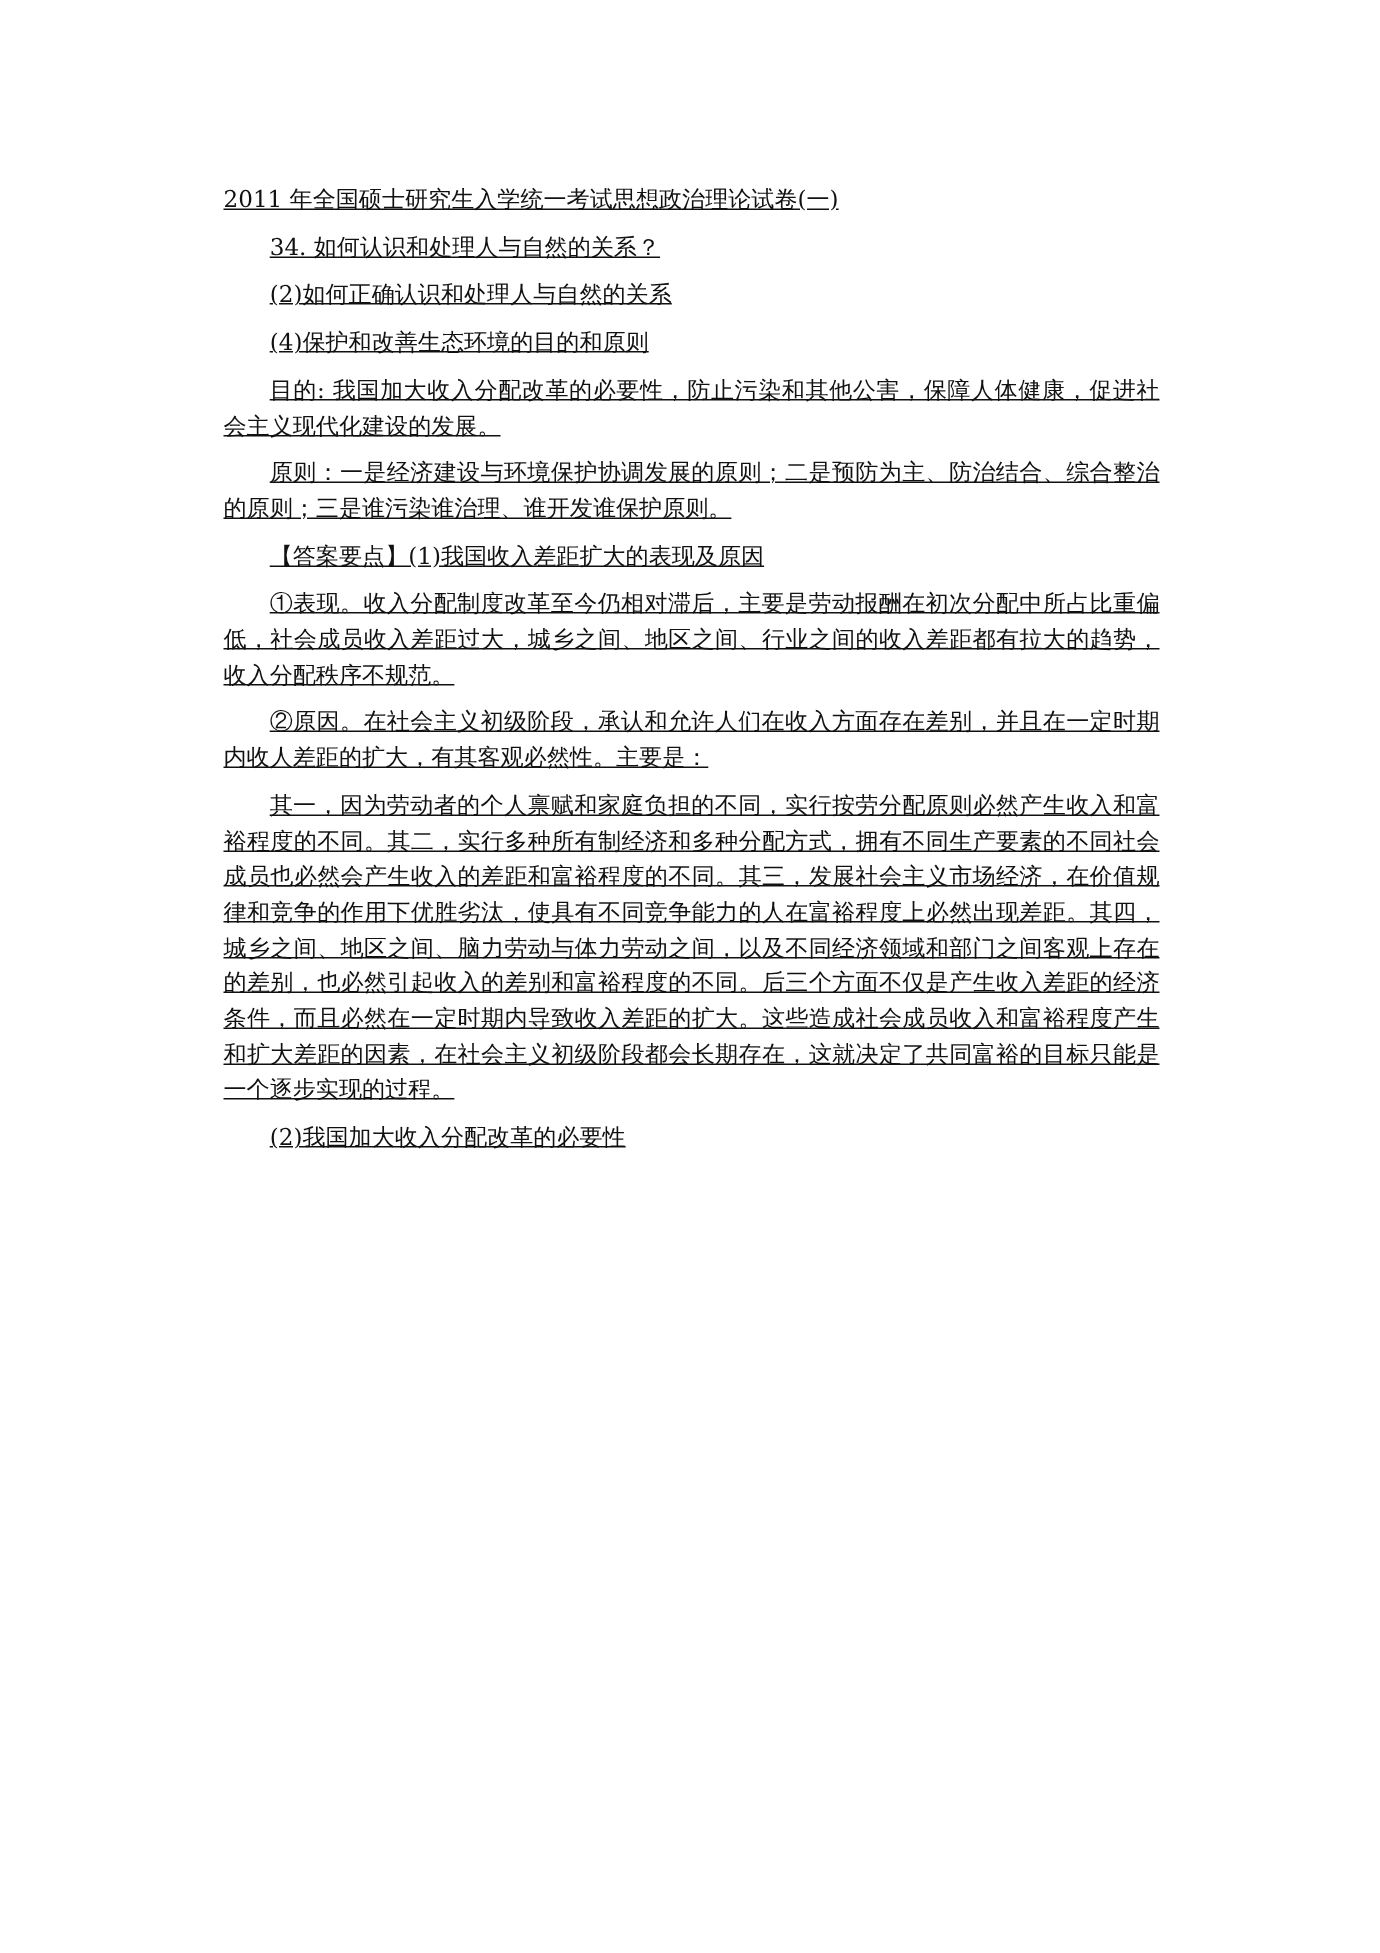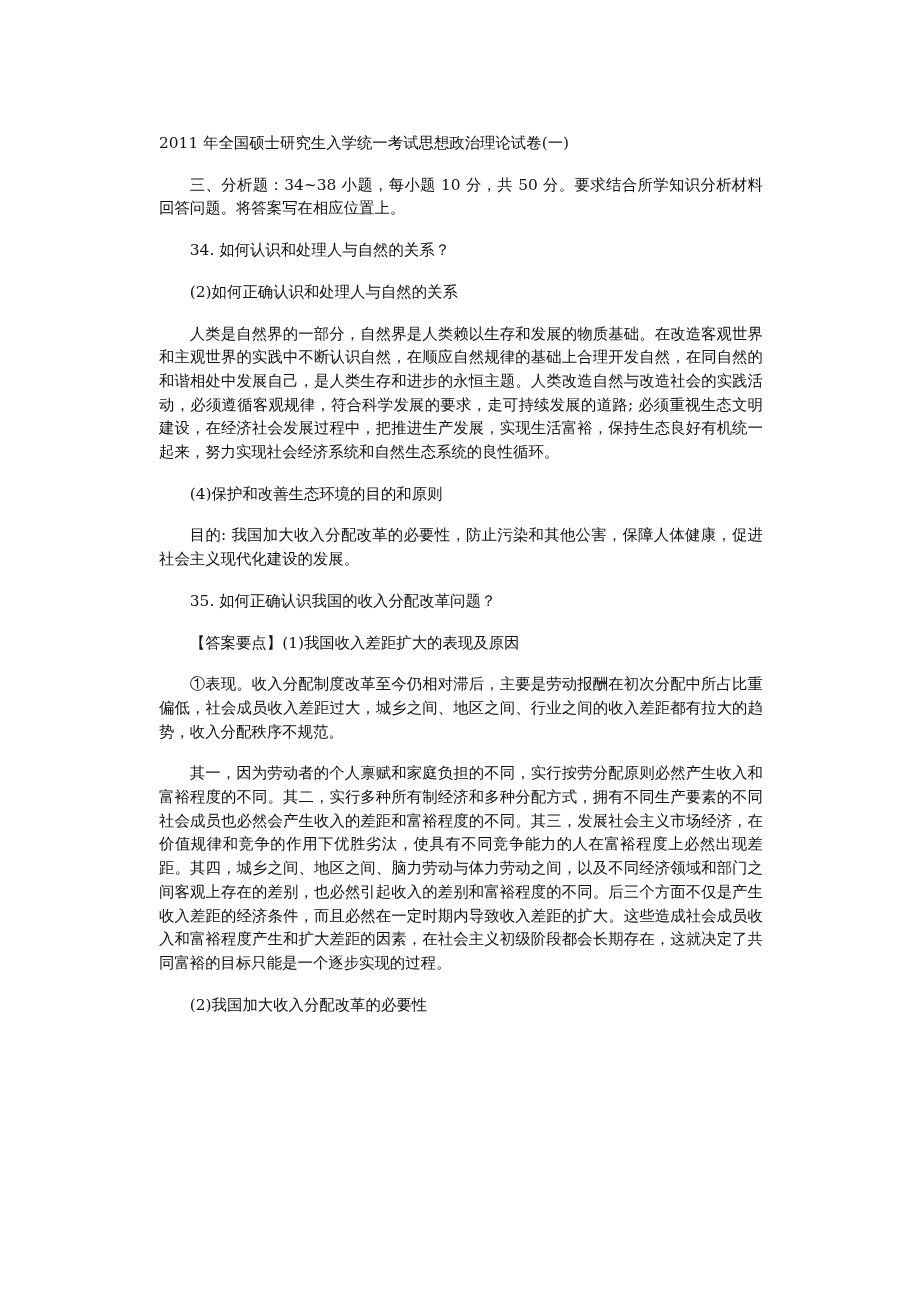--- a/index.html
+++ b/index.html
@@ -7,35 +7,34 @@
     .page {
       position: absolute;
       left: 141px;
       top: 114px;
       width: 640px;
       font-family: "DejaVu Serif", "Liberation Serif", serif;
       font-size: 15.4px;
       line-height: 23.7px;
       color: #111111;
     }
-    .page p { margin: 18px; text-align: justify; text-justify: inter-character; }
+    .page p { margin: 8px; text-align: justify; text-justify: inter-character; text-decoration: underline; }
     .indent { text-indent: 2em; }
     .title { text-indent: 0; }
   </style>
 </head>
 <body>
 
 <div class="page">
   <p class="title">2011 年全国硕士研究生入学统一考试思想政治理论试卷(一)</p>
-  <p class="indent">三、分析题：34~38 小题，每小题 10 分，共 50 分。要求结合所学知识分析材料回答问题。将答案写在相应位置上。</p>
 
   <p class="indent">34. 如何认识和处理人与自然的关系？</p>
   <p class="indent">(2)如何正确认识和处理人与自然的关系</p>
-  <p class="indent">人类是自然界的一部分，自然界是人类赖以生存和发展的物质基础。在改造客观世界和主观世界的实践中不断认识自然，在顺应自然规律的基础上合理开发自然，在同自然的和谐相处中发展自己，是人类生存和进步的永恒主题。人类改造自然与改造社会的实践活动，必须遵循客观规律，符合科学发展的要求，走可持续发展的道路; 必须重视生态文明建设，在经济社会发展过程中，把推进生产发展，实现生活富裕，保持生态良好有机统一起来，努力实现社会经济系统和自然生态系统的良性循环。</p>
   <p class="indent">(4)保护和改善生态环境的目的和原则</p>
   <p class="indent">目的: 我国加大收入分配改革的必要性，防止污染和其他公害，保障人体健康，促进社会主义现代化建设的发展。</p>
+  <p class="indent">原则：一是经济建设与环境保护协调发展的原则；二是预防为主、防治结合、综合整治的原则；三是谁污染谁治理、谁开发谁保护原则。</p>
 
-  <p class="indent">35. 如何正确认识我国的收入分配改革问题？</p>
   <p class="indent">【答案要点】(1)我国收入差距扩大的表现及原因</p>
   <p class="indent">①表现。收入分配制度改革至今仍相对滞后，主要是劳动报酬在初次分配中所占比重偏低，社会成员收入差距过大，城乡之间、地区之间、行业之间的收入差距都有拉大的趋势，收入分配秩序不规范。</p>
+  <p class="indent">②原因。在社会主义初级阶段，承认和允许人们在收入方面存在差别，并且在一定时期内收人差距的扩大，有其客观必然性。主要是：</p>
   <p class="indent">其一，因为劳动者的个人禀赋和家庭负担的不同，实行按劳分配原则必然产生收入和富裕程度的不同。其二，实行多种所有制经济和多种分配方式，拥有不同生产要素的不同社会成员也必然会产生收入的差距和富裕程度的不同。其三，发展社会主义市场经济，在价值规律和竞争的作用下优胜劣汰，使具有不同竞争能力的人在富裕程度上必然出现差距。其四，城乡之间、地区之间、脑力劳动与体力劳动之间，以及不同经济领域和部门之间客观上存在的差别，也必然引起收入的差别和富裕程度的不同。后三个方面不仅是产生收入差距的经济条件，而且必然在一定时期内导致收入差距的扩大。这些造成社会成员收入和富裕程度产生和扩大差距的因素，在社会主义初级阶段都会长期存在，这就决定了共同富裕的目标只能是一个逐步实现的过程。</p>
   <p class="indent">(2)我国加大收入分配改革的必要性</p>
 </div>
 
 </body></html>

